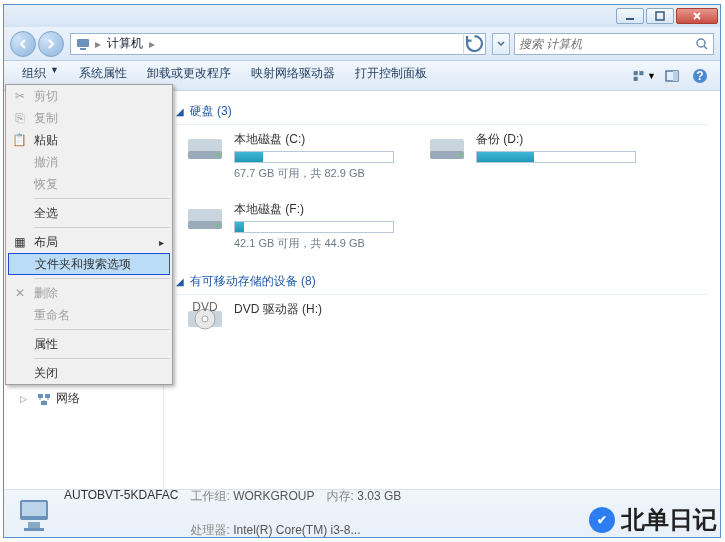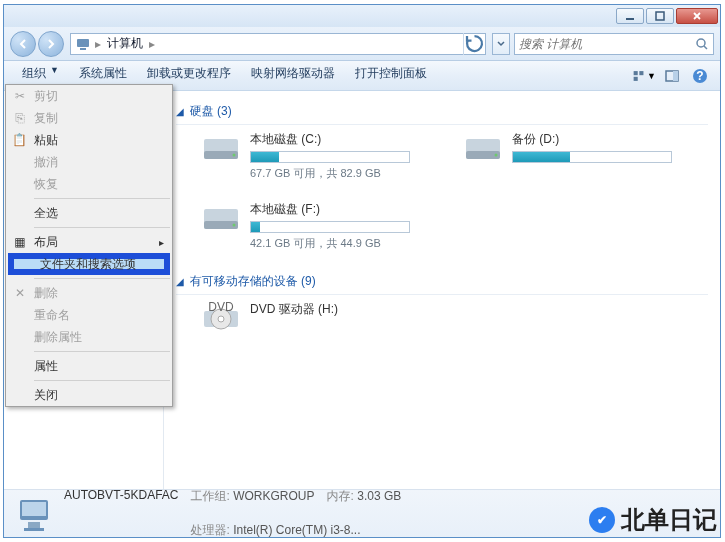--- a/index.html
+++ b/index.html
@@ -27,32 +27,32 @@
 .tright{margin-left:auto;display:flex;align-items:center;gap:4px}
 .tright .ibtn{width:24px;height:22px;display:flex;align-items:center;justify-content:center;border-radius:2px}
 .body{flex:1;display:flex;position:relative}
 .sidebar{width:160px;border-right:1px solid #e2e9f1;padding:6px 0}
 .sbitem{display:flex;align-items:center;padding:3px 0 3px 32px;color:#333;position:relative}
 .sbitem .exp{position:absolute;left:16px;font-size:9px;color:#888}
 .sbitem .ic{width:16px;height:16px;margin-right:4px}
 .content{flex:1;padding:8px 12px;overflow:auto}
 .section-hdr{color:#1e5aa8;padding:4px 0;border-bottom:1px solid #e8eef5;margin-bottom:6px;display:flex;align-items:center}
 .section-hdr .arr{margin-right:6px;font-size:10px}
-.drives{display:flex;flex-wrap:wrap;gap:20px 42px;margin-bottom:18px;padding-left:24px}
+.drives{display:flex;flex-wrap:wrap;gap:20px 22px;margin-bottom:18px;padding-left:8px}
 .drive{width:220px;display:flex;align-items:flex-start;gap:8px}
 .drive .dicon{width:42px;height:36px;flex-shrink:0}
 .drive .dinfo{flex:1}
 .drive .dname{color:#333;margin-bottom:3px}
 .drive .dbar{width:160px;height:12px;border:1px solid #b8c8d8;background:#fff;margin-bottom:3px;position:relative}
 .drive .dbar .fill{height:100%;background:linear-gradient(#3eb8d4,#1e9ab8)}
 .drive .dstat{color:#6c7a87;font-size:11px}
 .contextmenu{position:absolute;left:5px;top:84px;width:168px;background:#f0f0f0;border:1px solid #a0a0a0;box-shadow:2px 2px 4px rgba(0,0,0,0.3);z-index:100}
 .contextmenu .mitem{height:22px;display:flex;align-items:center;padding:0 20px 0 28px;position:relative;color:#333}
 .contextmenu .mitem.disabled{color:#a0a0a0}
-.contextmenu .mitem.highlight{background:#badcf7;border:6px solid #1d4ed8;margin:0 2px;padding-left:26px}
+.contextmenu .mitem.highlight{background:#badcf7;border:1px solid #1d4ed8;margin:0 2px;padding-left:26px}
 .contextmenu .msep{height:1px;background:#d0d0d0;margin:3px 2px 3px 28px}
 .contextmenu .micon{position:absolute;left:6px;width:16px;height:16px;display:flex;align-items:center;justify-content:center}
 .contextmenu .msubarr{position:absolute;right:8px;font-size:10px}
 .statusbar{height:48px;border-top:1px solid #d8e2ee;background:linear-gradient(#f0f5fb,#e8f0f9);display:flex;align-items:center;padding:0 10px;gap:10px}
 .statusbar .sicon{width:40px;height:40px}
 .statusbar .sinfo{display:flex;flex-direction:column;gap:17px}
 .statusbar .srow{display:flex;gap:12px;color:#555}
 .statusbar .slabel{color:#888}
 .watermark{position:absolute;right:8px;bottom:6px;display:flex;align-items:center;gap:6px;z-index:200}
 .watermark .wicon{width:26px;height:26px;background:#2c7ef0;border-radius:50%;display:flex;align-items:center;justify-content:center;color:#fff;font-weight:bold}
@@ -214,21 +214,21 @@
             <div class="dbar">
                 <div class="fill" style="width:6%"></div>
               </div>
             <div class="dstat">42.1 GB 可用，共 44.9 GB</div>
           </div>
         </div>
       </div>
 
       <div class="section-hdr">
           <span class="arr">◢</span>
-          <span>有可移动存储的设备 (9)</span>
+          <span>有可移动存储的设备 (8)</span>
         </div>
       <div class="drives">
         <div class="drive">
           <svg class="dicon" viewBox="0 0 42 36">
               <rect x="4" y="10" width="34" height="16" rx="2" fill="#c8d4de"></rect>
               <circle cx="21" cy="18" r="10" fill="#e8e8e8" stroke="#aaa"></circle>
               <circle cx="21" cy="18" r="3" fill="#fff" stroke="#aaa"></circle>
               <text x="21" y="10" text-anchor="middle" font-size="5" fill="#666">DVD</text>
             </svg>
           <div class="dinfo">
@@ -293,23 +293,20 @@
       <span>文件夹和搜索选项</span>
     </div>
   <div class="msep"></div>
   <div class="mitem disabled">
       <span class="micon">✕</span>
       <span>删除</span>
     </div>
   <div class="mitem disabled">
       <span>重命名</span>
     </div>
-  <div class="mitem disabled">
-      <span>删除属性</span>
-    </div>
   <div class="msep"></div>
   <div class="mitem">
       <span>属性</span>
     </div>
   <div class="msep"></div>
   <div class="mitem">
       <span>关闭</span>
     </div>
 </div>
 

